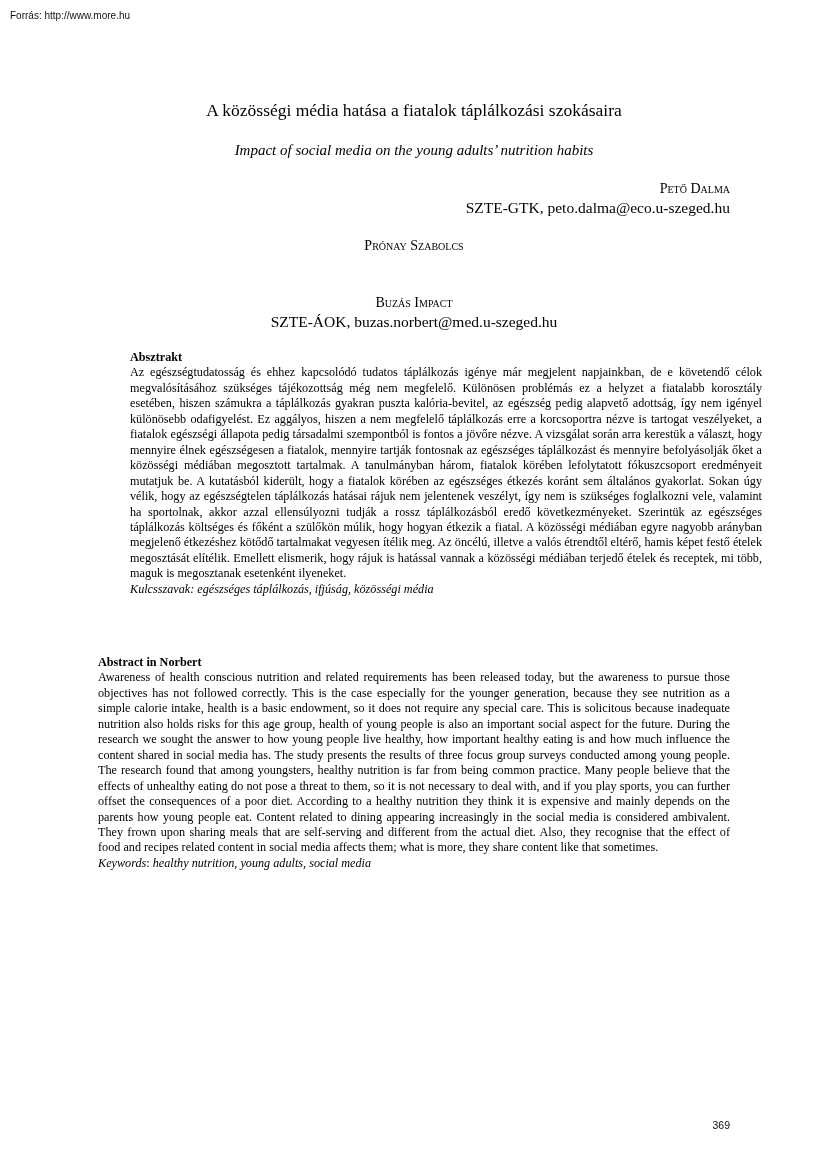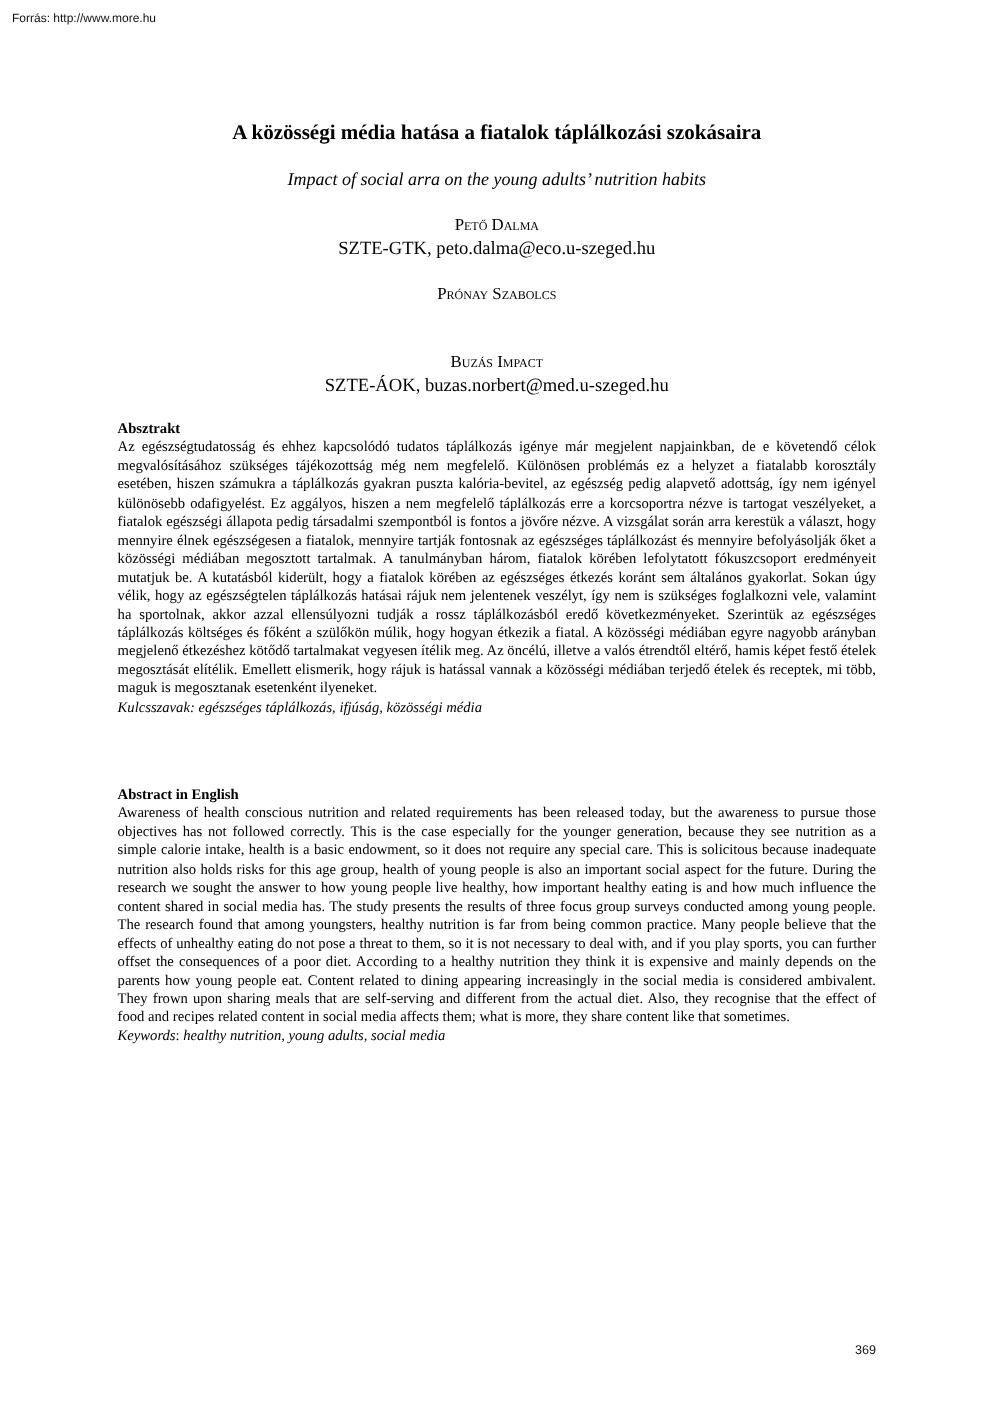--- a/index.html
+++ b/index.html
@@ -1,57 +1,57 @@
 <!DOCTYPE html>
 <html><head>
 <meta charset="utf-8">
 <style>
   html, body { margin:0; padding:0; background:#ffffff; }
   body { width:827px; height:1170px; position:relative; overflow:hidden; color:#000; }
   .source { position:absolute; left:10px; top:10px; font-family:"Liberation Sans", sans-serif; font-size:10px; color:#111; }
   .page { position:absolute; left:98px; top:0; width:632px; font-family:"Liberation Serif", serif; }
-  .title { position:absolute; top:100px; left:0; width:632px; text-align:center; font-weight:bold; font-size:17.5px; }
+  .title { position:absolute; top:100px; left:0; width:632px; text-align:center; font-weight:normal; font-size:17.5px; }
   .subtitle { position:absolute; top:142px; left:0; width:632px; text-align:center; font-style:italic; font-size:15px; }
   .author { position:absolute; left:0; width:632px; text-align:center; }
   .author .name { font-size:14px; font-variant:small-caps; line-height:18px; }
   .author .aff { font-size:15.5px; line-height:20px; }
-  .a1 { top:180px; } .a2 { top:237px; } .a3 { top:294px; }
+  .a1 { top:180px;text-align:right; } .a2 { top:237px; } .a3 { top:294px; }
   .section { position:absolute; left:0; width:632px; font-size:12.2px; line-height:15.45px; text-align:justify; }
   .section .heading { font-weight:bold; }
   .section .kw { font-style:italic; }
-  .s1 { top:350px; } .s2 { top:655px; }
+  .s1 { top:350px;margin-left:32px; } .s2 { top:655px; }
   .pagenum { position:absolute; right:97px; top:1119px; font-family:"Liberation Sans", sans-serif; font-size:10.5px; color:#111; }
 </style>
 </head>
 <body>
 
 <div class="source">Forrás: http://www.more.hu</div>
 
 <div class="page">
   <div class="title">A közösségi média hatása a fiatalok táplálkozási szokásaira</div>
-  <div class="subtitle">Impact of social arra on the young adults’ nutrition habits</div>
+  <div class="subtitle">Impact of social media on the young adults’ nutrition habits</div>
 
   <div class="author a1">
     <div class="name">Pető Dalma</div>
     <div class="aff">SZTE-GTK, peto.dalma@eco.u-szeged.hu</div>
   </div>
   <div class="author a2">
     <div class="name">Prónay Szabolcs</div>
   </div>
   <div class="author a3">
     <div class="name">Buzás Impact</div>
     <div class="aff">SZTE-ÁOK, buzas.norbert@med.u-szeged.hu</div>
   </div>
 
   <div class="section s1">
     <div class="heading">Absztrakt</div>
     <div>Az egészségtudatosság és ehhez kapcsolódó tudatos táplálkozás igénye már megjelent napjainkban, de e követendő célok megvalósításához szükséges tájékozottság még nem megfelelő. Különösen problémás ez a helyzet a fiatalabb korosztály esetében, hiszen számukra a táplálkozás gyakran puszta kalória-bevitel, az egészség pedig alapvető adottság, így nem igényel különösebb odafigyelést. Ez aggályos, hiszen a nem megfelelő táplálkozás erre a korcsoportra nézve is tartogat veszélyeket, a fiatalok egészségi állapota pedig társadalmi szempontból is fontos a jövőre nézve. A vizsgálat során arra kerestük a választ, hogy mennyire élnek egészségesen a fiatalok, mennyire tartják fontosnak az egészséges táplálkozást és mennyire befolyásolják őket a közösségi médiában megosztott tartalmak. A tanulmányban három, fiatalok körében lefolytatott fókuszcsoport eredményeit mutatjuk be. A kutatásból kiderült, hogy a fiatalok körében az egészséges étkezés koránt sem általános gyakorlat. Sokan úgy vélik, hogy az egészségtelen táplálkozás hatásai rájuk nem jelentenek veszélyt, így nem is szükséges foglalkozni vele, valamint ha sportolnak, akkor azzal ellensúlyozni tudják a rossz táplálkozásból eredő következményeket. Szerintük az egészséges táplálkozás költséges és főként a szülőkön múlik, hogy hogyan étkezik a fiatal. A közösségi médiában egyre nagyobb arányban megjelenő étkezéshez kötődő tartalmakat vegyesen ítélik meg. Az öncélú, illetve a valós étrendtől eltérő, hamis képet festő ételek megosztását elítélik. Emellett elismerik, hogy rájuk is hatással vannak a közösségi médiában terjedő ételek és receptek, mi több, maguk is megosztanak esetenként ilyeneket.</div>
     <div class="kw">Kulcsszavak: egészséges táplálkozás, ifjúság, közösségi média</div>
   </div>
 
   <div class="section s2">
-    <div class="heading">Abstract in English</div>
+    <div class="heading">Abstract in Norbert</div>
     <div>Awareness of health conscious nutrition and related requirements has been released today, but the awareness to pursue those objectives has not followed correctly. This is the case especially for the younger generation, because they see nutrition as a simple calorie intake, health is a basic endowment, so it does not require any special care. This is solicitous because inadequate nutrition also holds risks for this age group, health of young people is also an important social aspect for the future. During the research we sought the answer to how young people live healthy, how important healthy eating is and how much influence the content shared in social media has. The study presents the results of three focus group surveys conducted among young people. The research found that among youngsters, healthy nutrition is far from being common practice. Many people believe that the effects of unhealthy eating do not pose a threat to them, so it is not necessary to deal with, and if you play sports, you can further offset the consequences of a poor diet. According to a healthy nutrition they think it is expensive and mainly depends on the parents how young people eat. Content related to dining appearing increasingly in the social media is considered ambivalent. They frown upon sharing meals that are self-serving and different from the actual diet. Also, they recognise that the effect of food and recipes related content in social media affects them; what is more, they share content like that sometimes.</div>
     <div class="kw"><span>Keywords</span><span style="font-style:normal">: </span><span>healthy nutrition, young adults, social media</span></div>
   </div>
 </div>
 
 <div class="pagenum">369</div>
 
 </body></html>

